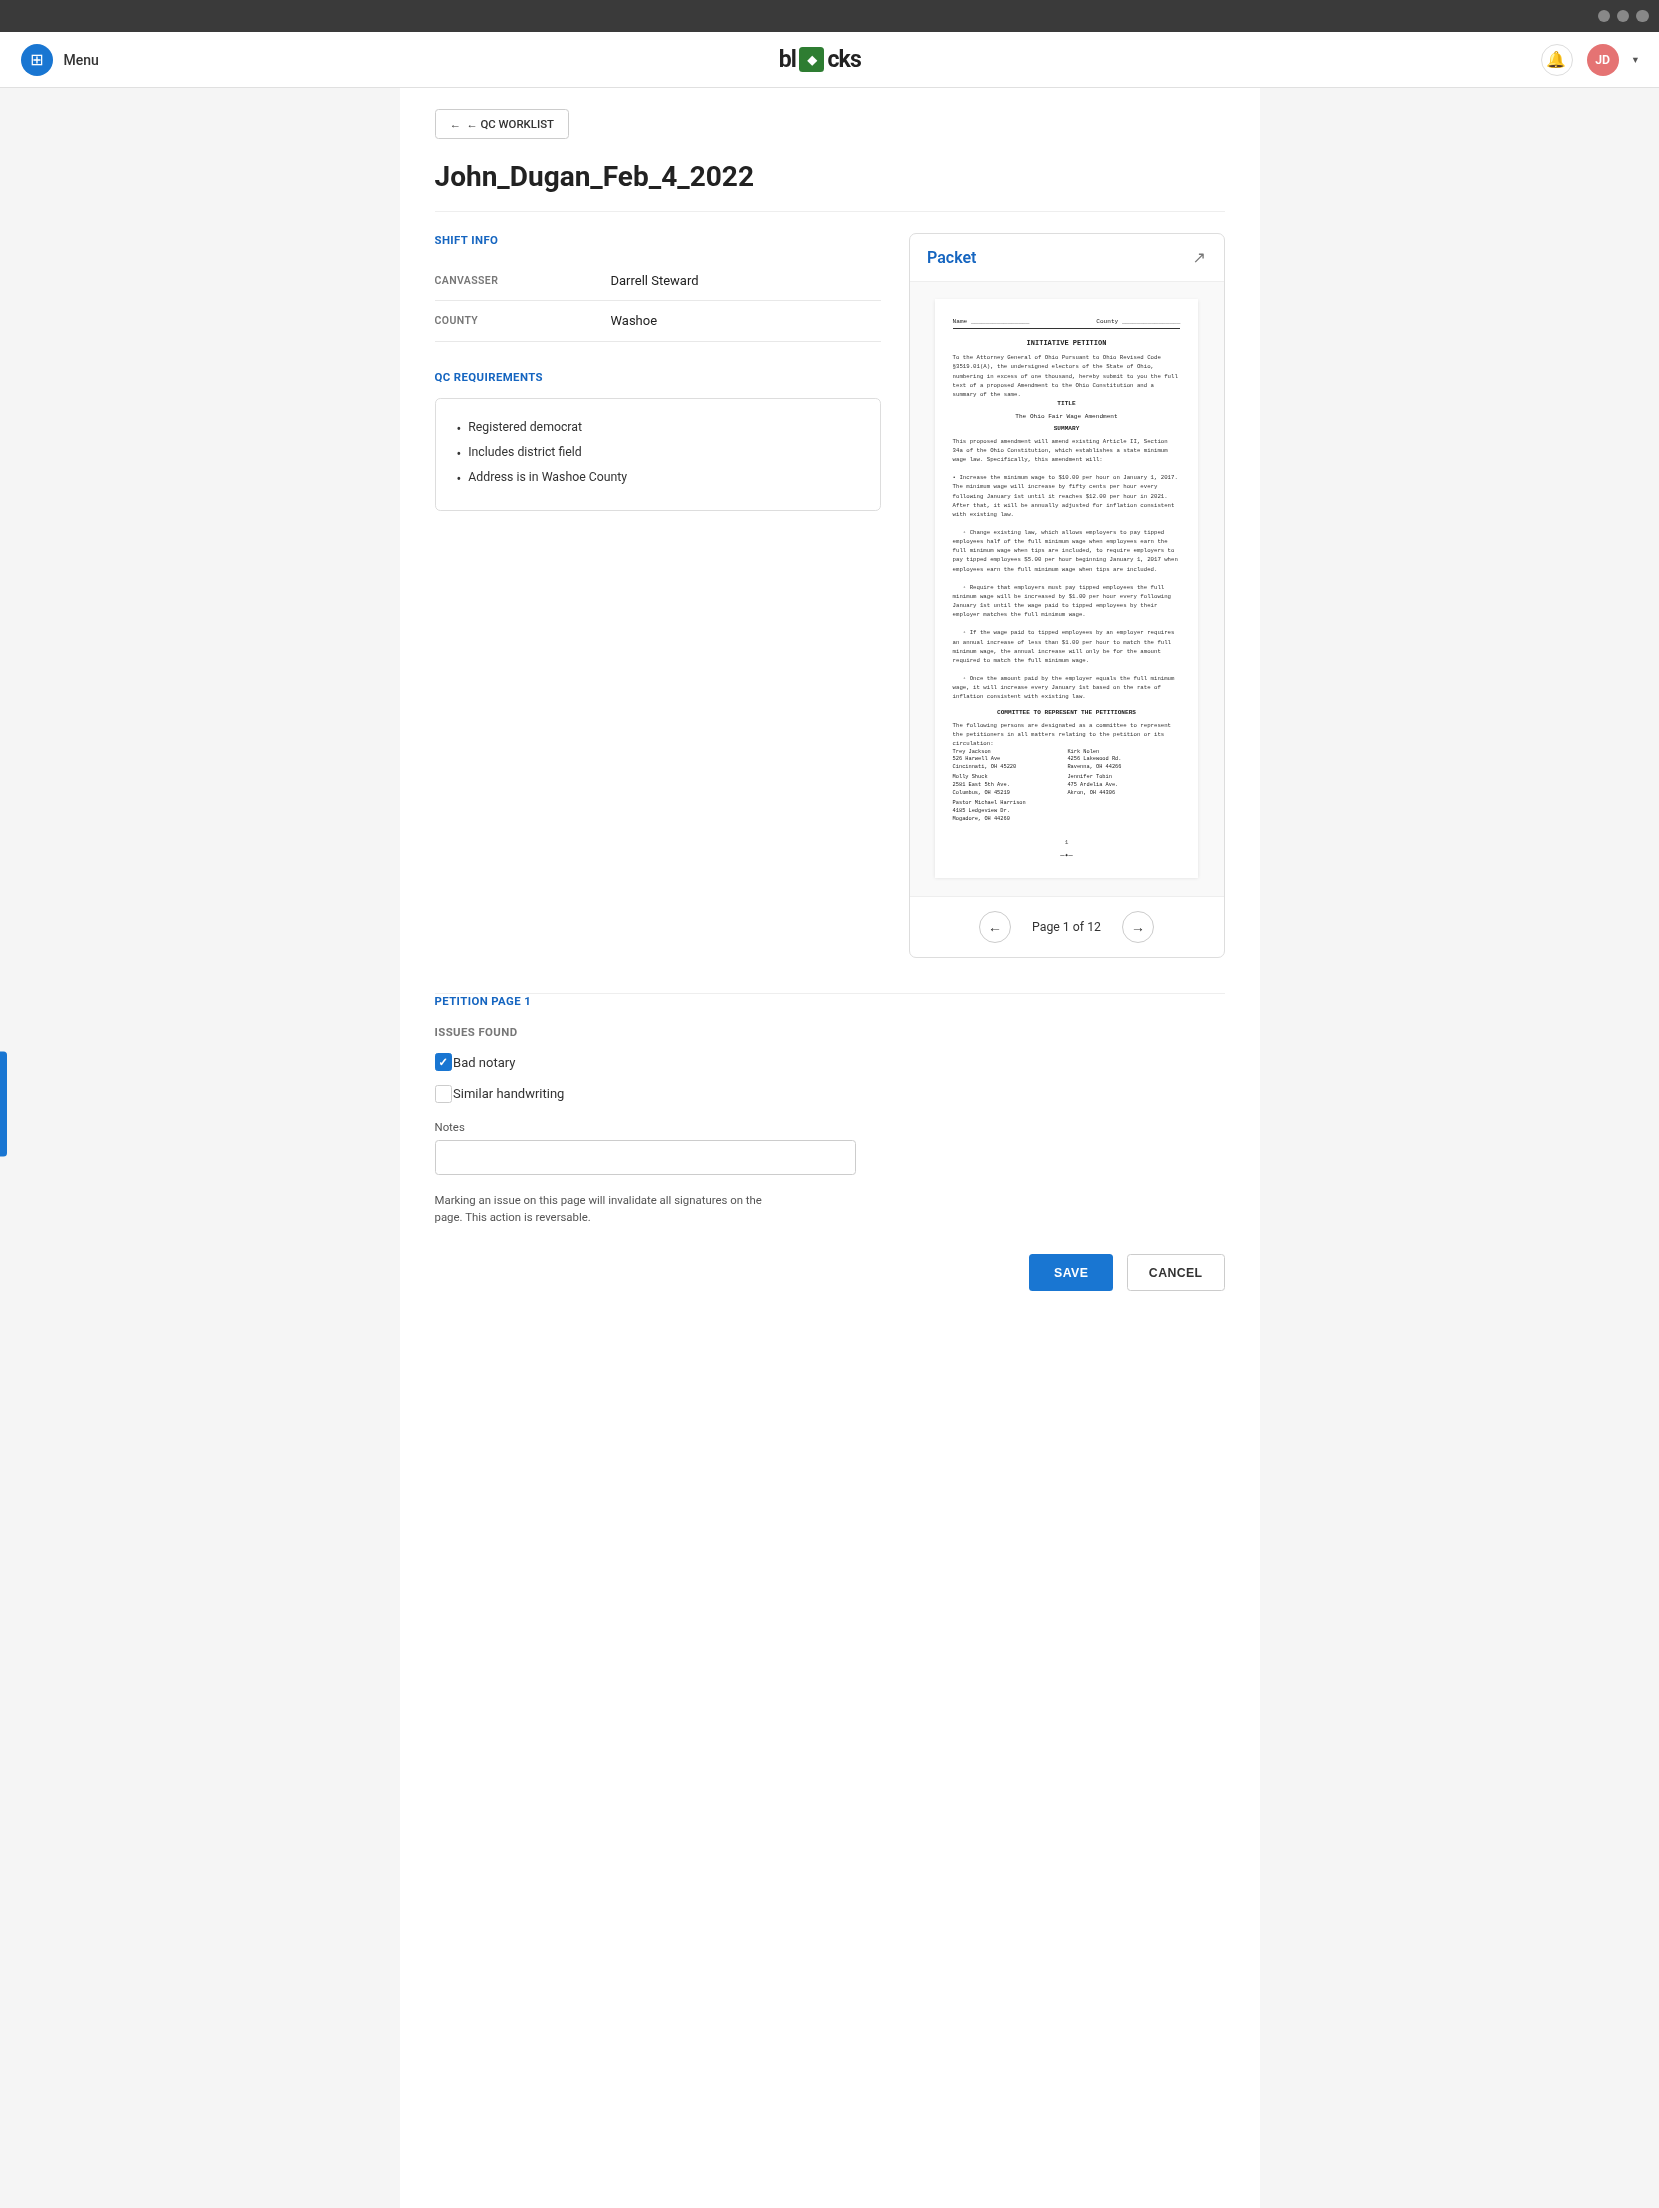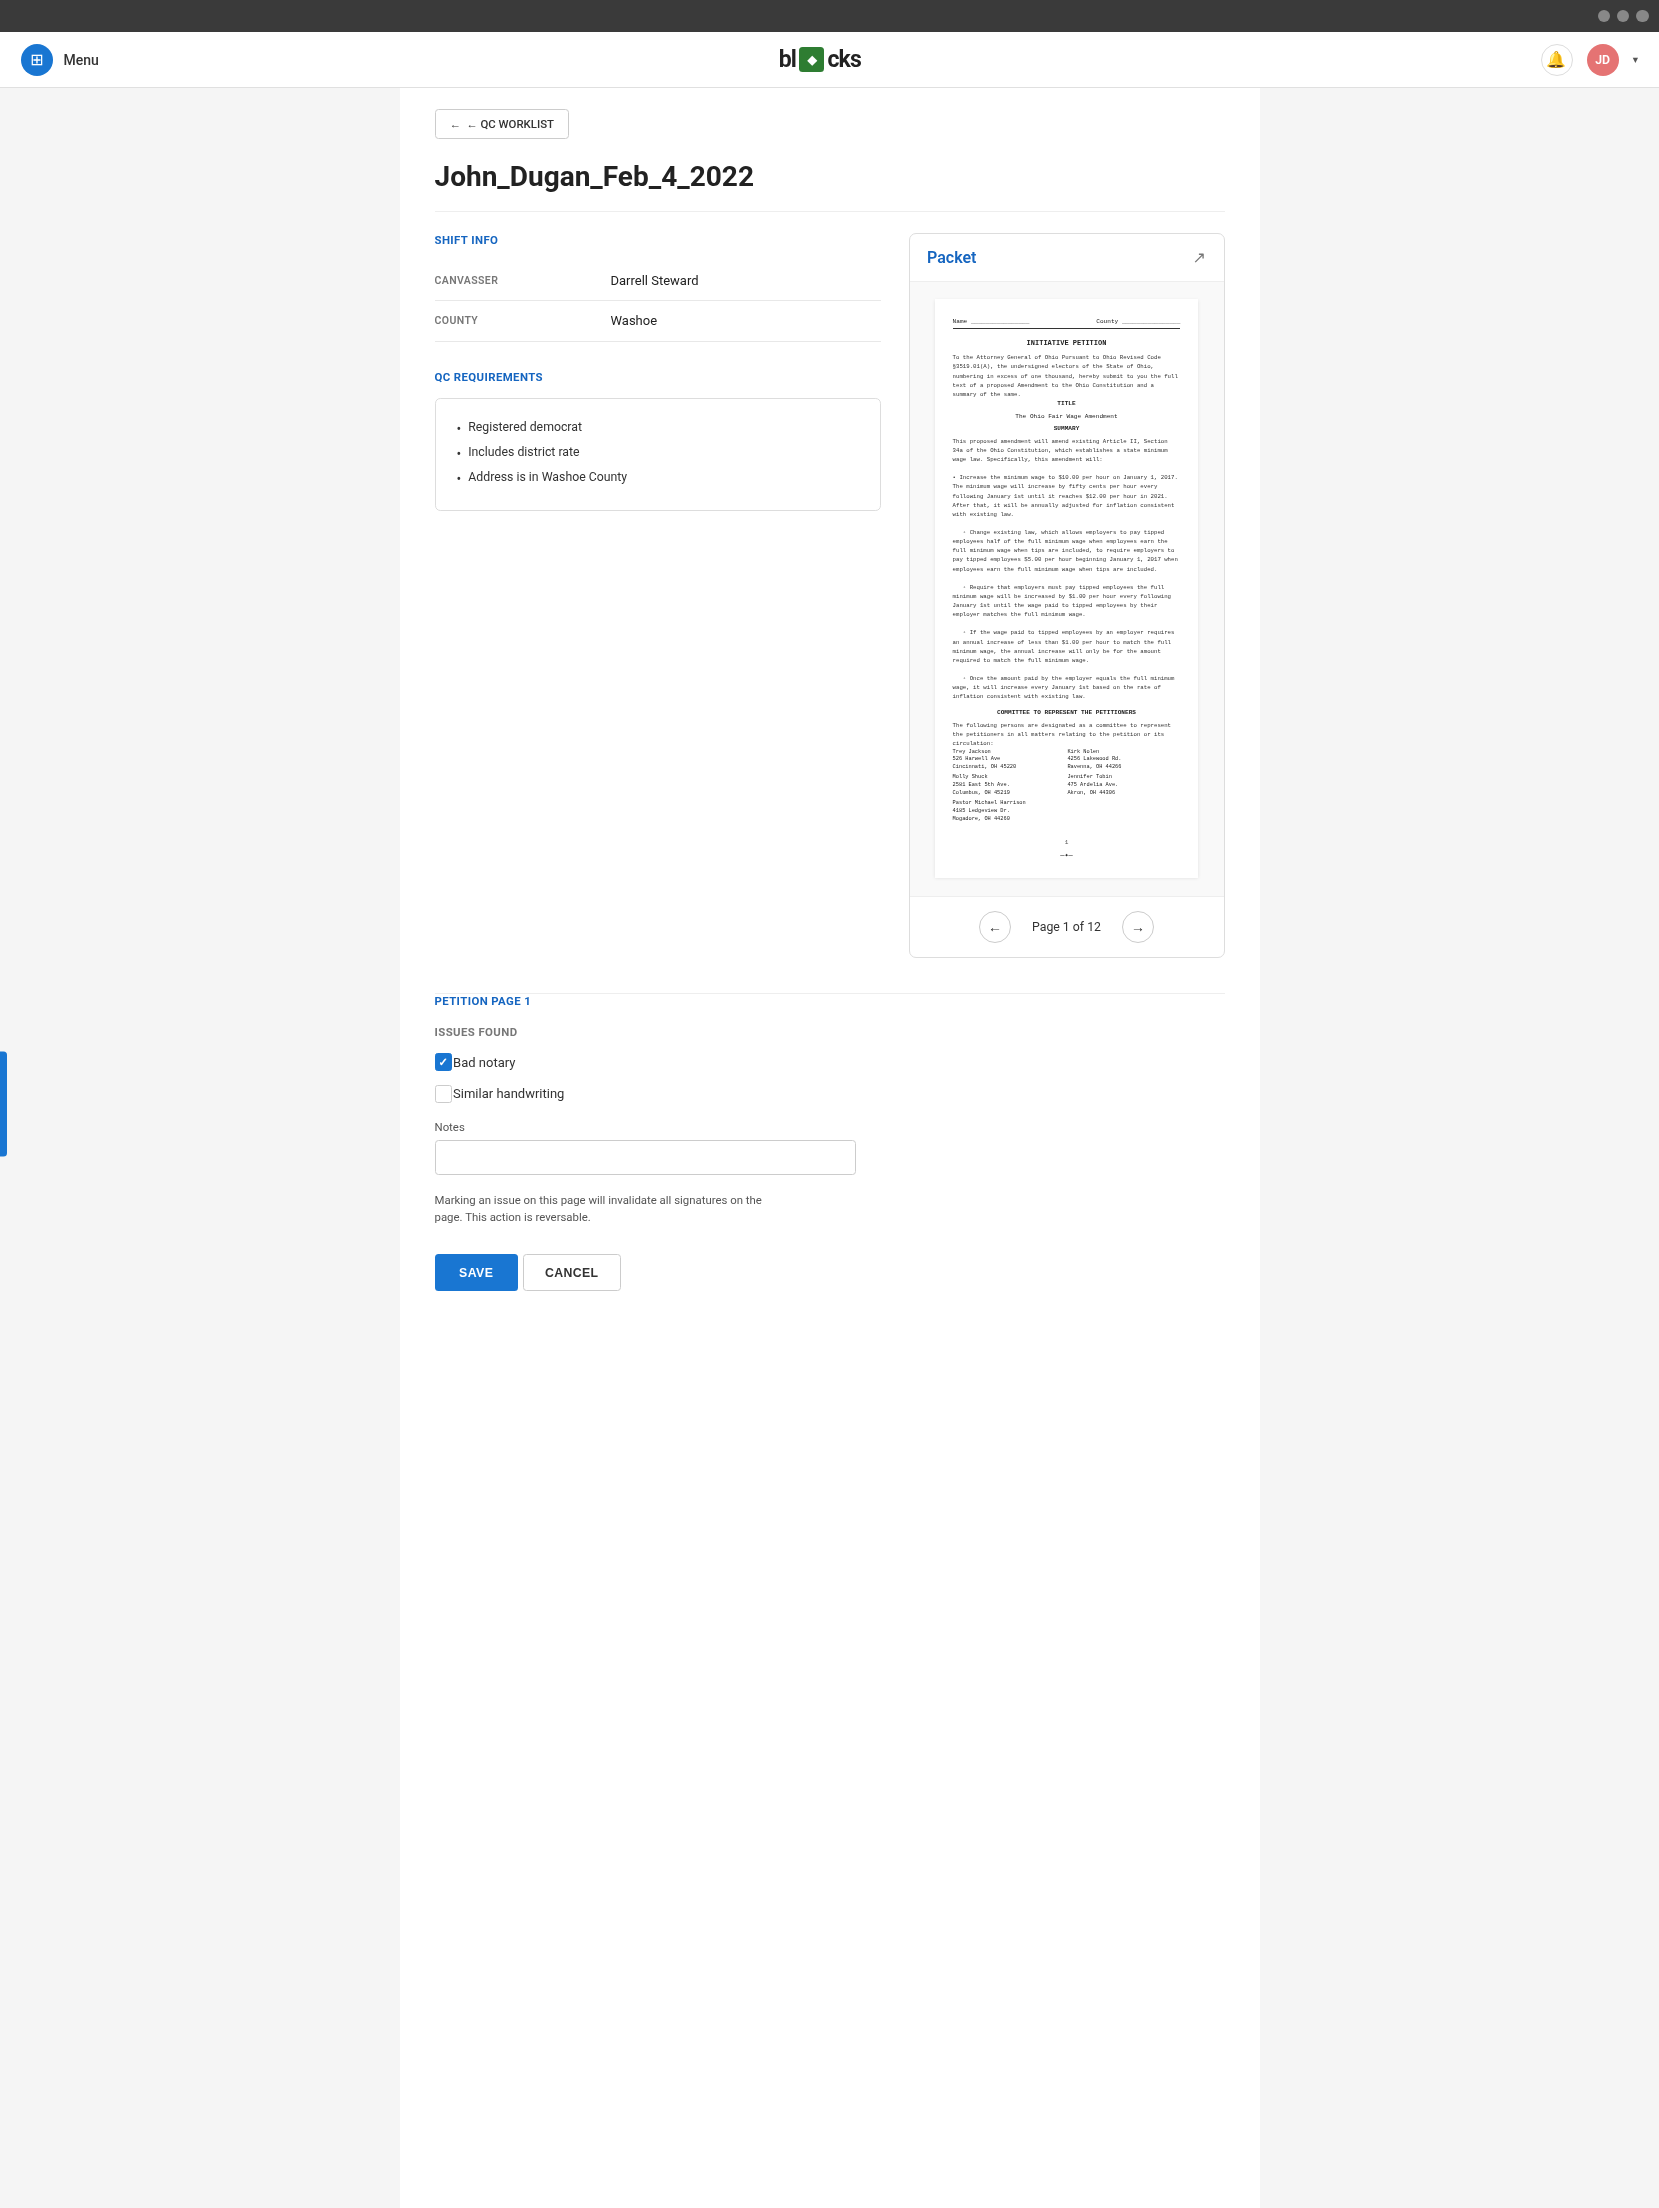--- a/index.html
+++ b/index.html
@@ -435,22 +435,23 @@
       margin-top: 17.6px;
       font-size: 11.4px;
       color: #555;
       line-height: 1.5;
       max-width: 351px;
     }
 
     
     .action-buttons {
       display: flex;
-      gap: 5px;
+      gap: 14px;
       margin-top: 28px;
+      justify-content: flex-end;
     }
     .btn-save {
       background: #1976d2;
       color: #fff;
       border: none;
       border-radius: 3.5px;
       padding: 10.5px 24.6px;
       font-size: 12.3px;
       font-weight: 700;
       letter-spacing: 0.4px;
@@ -528,21 +529,21 @@
         </tbody>
       </table>
 
       <div class="section-heading">QC REQUIREMENTS</div>
       <div class="qc-box">
         <ul>
           <li>
             <span>Registered democrat</span>
           </li>
           <li>
-            <span>Includes district rate</span>
+            <span>Includes district field</span>
           </li>
           <li>
             <span>Address is in Washoe County</span>
           </li>
         </ul>
       </div>
 
     </div>
 
     <div class="right-col">

